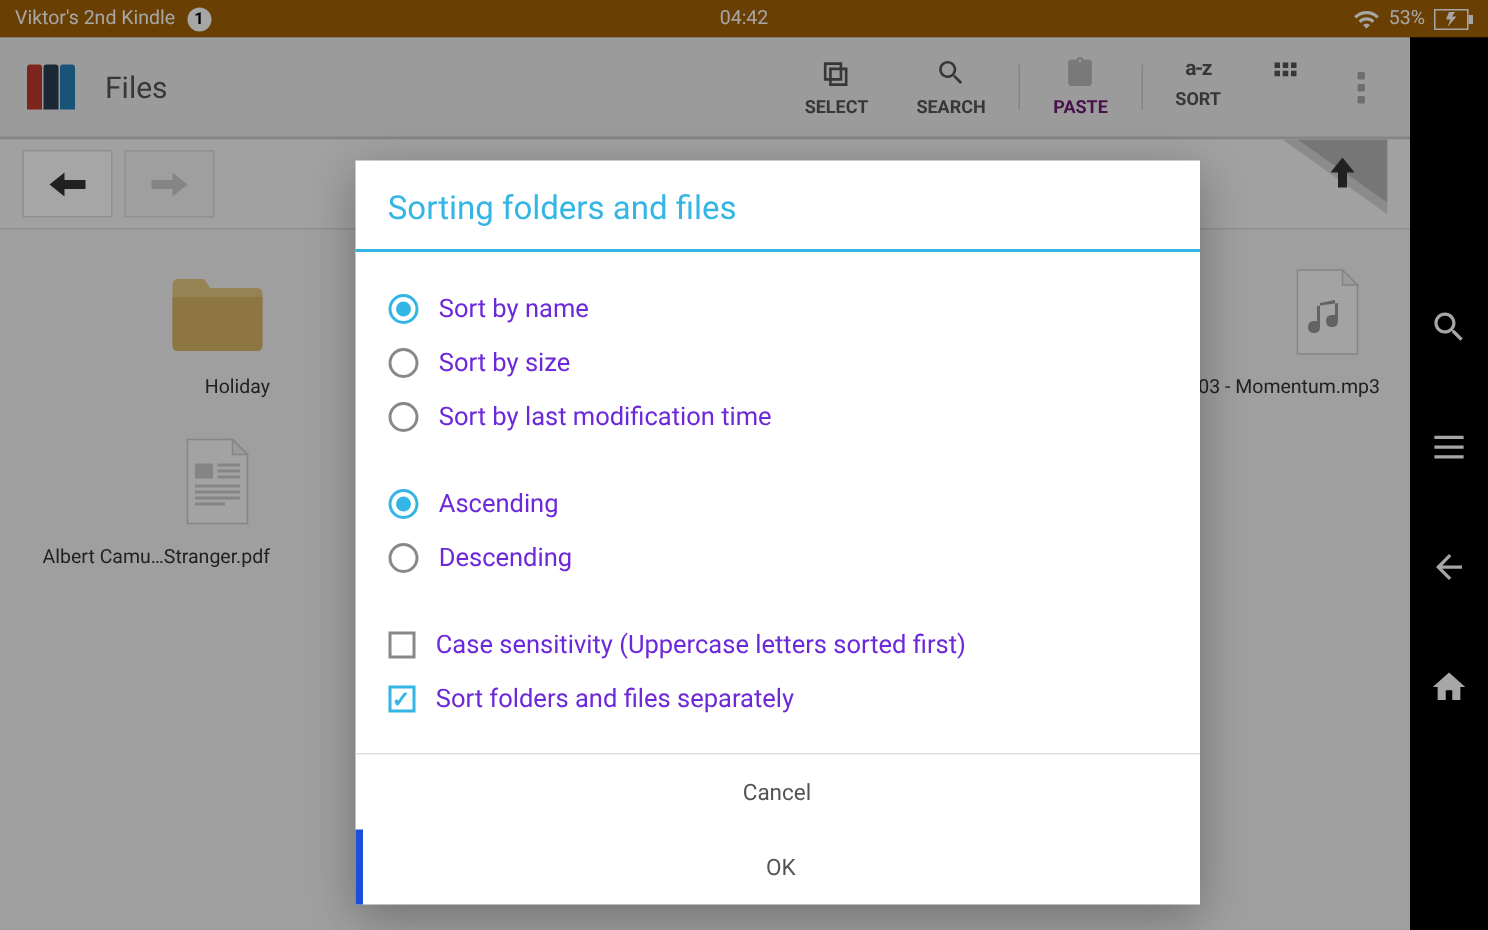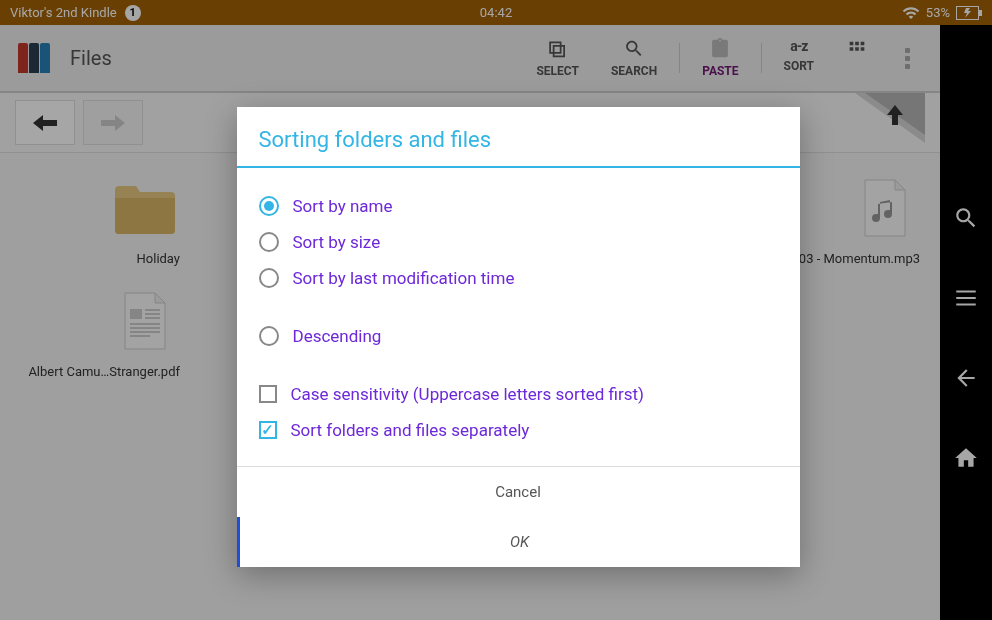--- a/index.html
+++ b/index.html
@@ -58,21 +58,21 @@
   .radio-row, .check-row { display: flex; align-items: center; gap: 14px; padding: 8px 0; cursor: pointer; }
   .radio-row label, .check-row label { font-size: 17px; color: #6d28d9; }
   .radio { width: 20px; height: 20px; border: 2px solid #888; border-radius: 50%; display: flex; align-items: center; justify-content: center; flex-shrink: 0; }
   .radio.checked { border-color: #33b5e5; }
   .radio.checked::after { content: ''; width: 10px; height: 10px; background: #33b5e5; border-radius: 50%; }
   .checkbox { width: 18px; height: 18px; border: 2px solid #888; display: flex; align-items: center; justify-content: center; flex-shrink: 0; }
   .checkbox.checked { border-color: #33b5e5; color: #33b5e5; }
   .checkbox.checked::after { content: '✓'; font-size: 15px; font-weight: bold; line-height: 1; }
   .dialog-buttons { display: flex; border-top: 1px solid #ddd; flex-direction: column; }
   .dialog-btn { flex: 1; padding: 16px 0; text-align: center; font-size: 15px; color: #555; cursor: pointer; }
-  .dialog-btn + .dialog-btn { border-left: 3px solid #1d4ed8; font-style: italic; }
+  .dialog-btn + .dialog-btn { border-left: 5px solid #1d4ed8; }
   
   .binders { display: flex; gap: 1px; }
   .binder { width: 10px; height: 30px; border-radius: 2px 2px 0 0; }
   
 </style>
 </head>
 <body>
 
 <div class="status-bar">
   <div class="status-left">
@@ -238,20 +238,24 @@
           <div class="radio"></div>
           <label>Sort by size</label>
         </div>
         <div class="radio-row">
           <div class="radio"></div>
           <label>Sort by last modification time</label>
         </div>
       </div>
       <div class="radio-group">
         <div class="radio-row">
+          <div class="radio checked"></div>
+          <label>Ascending</label>
+        </div>
+        <div class="radio-row">
           <div class="radio"></div>
           <label>Descending</label>
         </div>
       </div>
       <div>
         <div class="check-row">
           <div class="checkbox"></div>
           <label>Case sensitivity (Uppercase letters sorted first)</label>
         </div>
         <div class="check-row">

